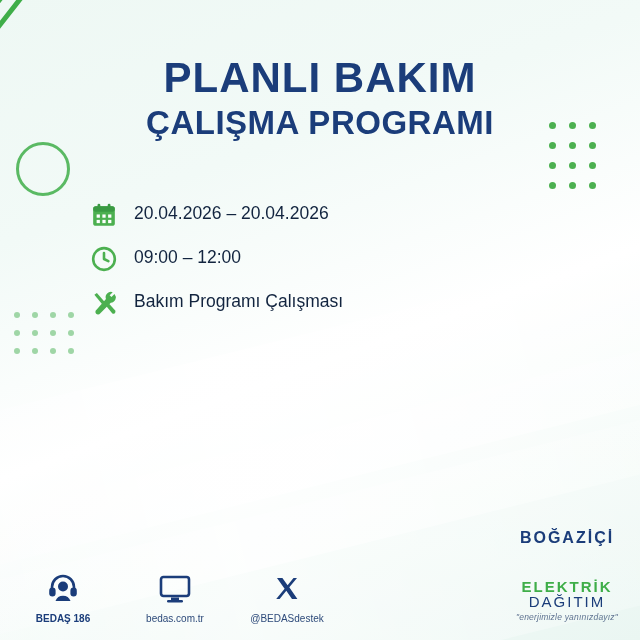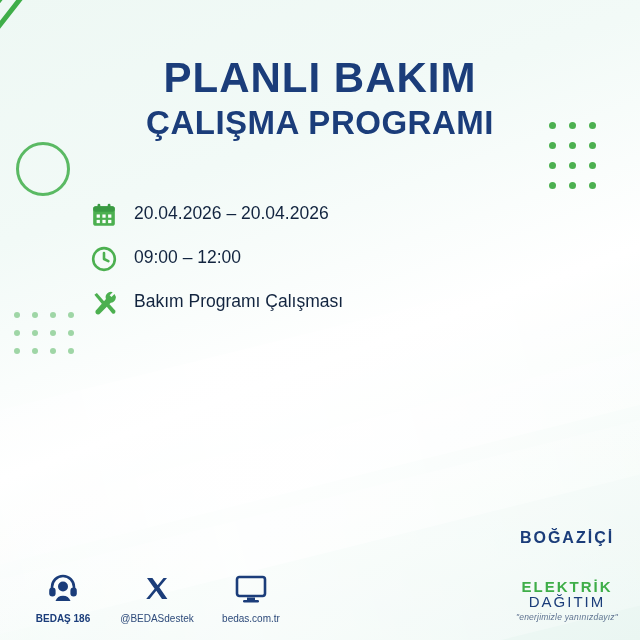--- a/index.html
+++ b/index.html
@@ -147,21 +147,21 @@
     bottom: 0;
     width: 640px;
     height: 96px;
   }
   .foot-items {
     position: absolute;
     left: 22px;
     bottom: 16px;
     display: flex;
     align-items: flex-end;
-    gap: 12px;
+    gap: 30px;
   }
   .foot-item {
     display: flex;
     flex-direction: column;
     align-items: center;
     width: 82px;
   }
   .foot-item .lbl {
     margin-top: 5px;
     font-size: 10px;
@@ -314,38 +314,38 @@
             <rect x="24.4" y="15.5" width="6.4" height="9" rx="3.2" fill="#1b3d7a"></rect>
             <circle cx="17" cy="14.5" r="5" fill="#1b3d7a"></circle>
             <path d="M9.5 29 a8 8 0 0 1 15 0 z" fill="#1b3d7a"></path>
           </svg>
         </span>
         <span class="lbl">BEDAŞ 186</span>
       </div>
 
       <div class="foot-item">
         <span>
-          <svg width="30" height="30" viewBox="0 0 30 30" aria-hidden="true">
-            <path d="M5 4 H10.4 L15.6 11.2 L21.5 4 H25 L17.3 13.2 L25.4 25 H20 L14.3 16.8 L7.6 25 H4.2 L12.6 14.8 Z" fill="#1b3d7a"></path>
-          </svg>
-        </span>
-        <span class="lbl thin">@BEDASdestek</span>
-      </div>
-
-      <div class="foot-item">
-        <span>
           <svg width="34" height="30" viewBox="0 0 34 30" aria-hidden="true">
             <rect x="3" y="3" width="28" height="19" rx="2.4" fill="none" stroke="#1b3d7a" stroke-width="2.6"></rect>
             <rect x="13" y="23.5" width="8" height="2.6" fill="#1b3d7a"></rect>
             <rect x="9" y="26" width="16" height="2.4" rx="1.2" fill="#1b3d7a"></rect>
           </svg>
         </span>
         <span class="lbl thin">bedas.com.tr</span>
       </div>
 
+      <div class="foot-item">
+        <span>
+          <svg width="30" height="30" viewBox="0 0 30 30" aria-hidden="true">
+            <path d="M5 4 H10.4 L15.6 11.2 L21.5 4 H25 L17.3 13.2 L25.4 25 H20 L14.3 16.8 L7.6 25 H4.2 L12.6 14.8 Z" fill="#1b3d7a"></path>
+          </svg>
+        </span>
+        <span class="lbl thin">@BEDASdestek</span>
+      </div>
+
     </div>
 
     <div class="brand">
       <div class="b1">BOĞAZİÇİ</div>
       <div class="b2">ELEKTRİK</div>
       <div class="b3">DAĞITIM</div>
       <div class="slogan">"enerjimizle yanınızdayız"</div>
     </div>
   </div>
 

